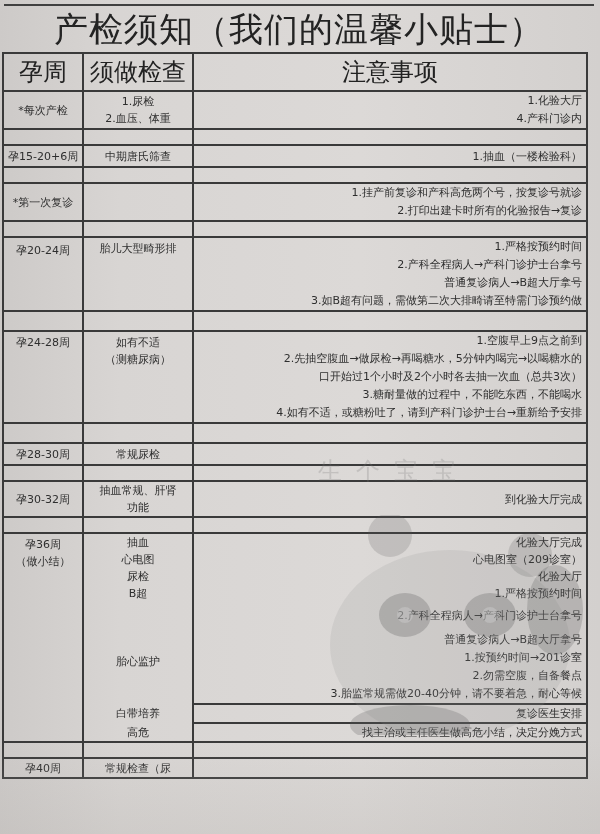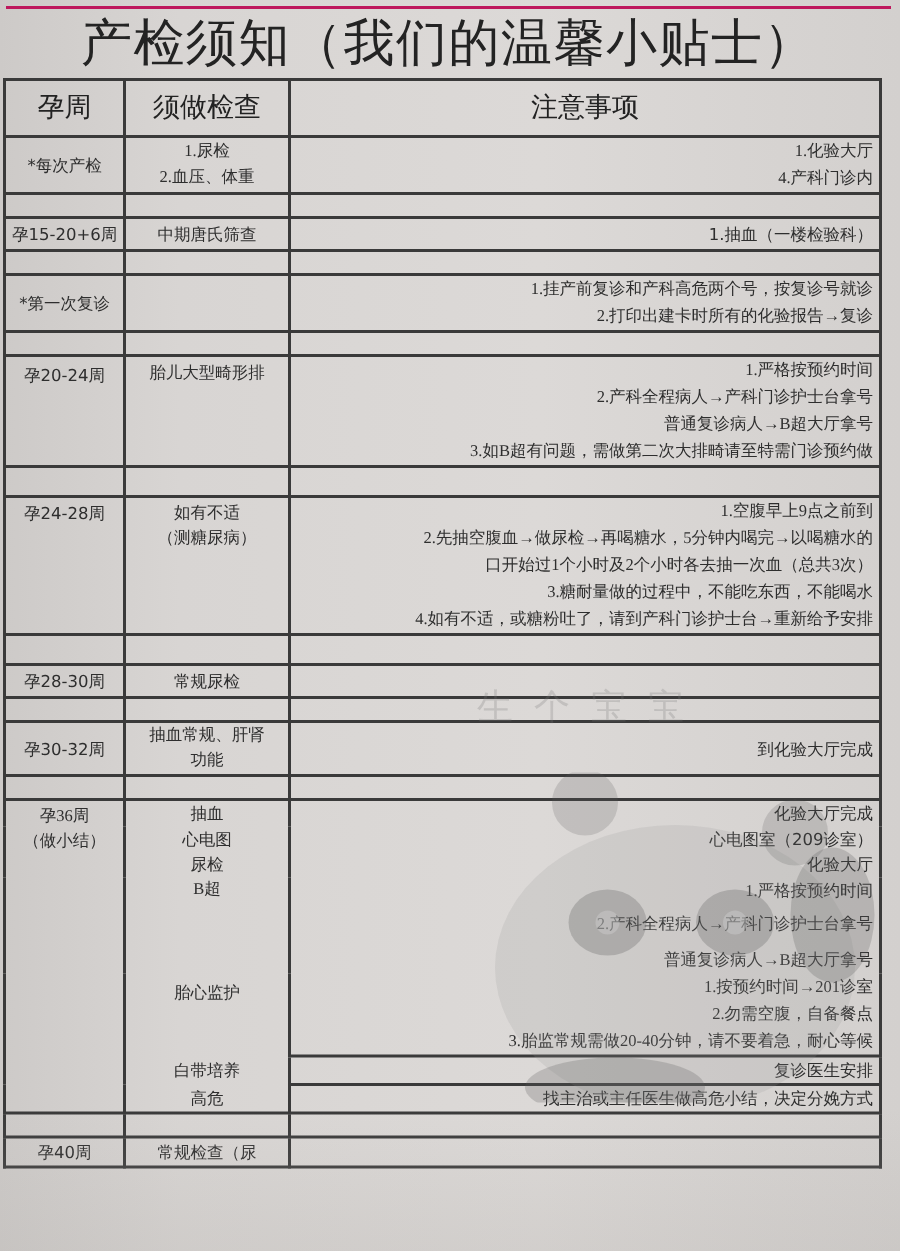--- a/index.html
+++ b/index.html
@@ -28,54 +28,54 @@
       left: 4px;
       top: 4px;
       width: 590px;
       height: 46px;
       text-align: center;
       font-size: 34px;
       line-height: 46px;
       color: #232323;
       letter-spacing: 1px;
       font-weight: normal;
-      border-top: 2px solid #be185d;
+      border-top: 2px solid #404040;
     }
     table.sheet {
       position: absolute;
       left: 2px;
       top: 52px;
       width: 584px;
       border-collapse: collapse;
       table-layout: fixed;
     }
     table.sheet td, table.sheet th {
       border: 2px solid #3a3a3a;
       padding: 0 4px;
       vertical-align: middle;
       font-size: 11px;
       line-height: 17px;
       color: #2e2e2e;
     }
     table.sheet th {
-      font-size: 18px;
+      font-size: 24px;
       font-weight: normal;
       height: 36px;
       line-height: 36px;
       text-align: center;
       color: #222;
     }
     col.c1 { width: 80px; }
     col.c2 { width: 110px; }
     col.c3 { width: 394px; }
     td.week { text-align: center; white-space: nowrap; }
     td.exam { text-align: center; }
     td.notes { text-align: right; border-radius: 11px; }
     .spacer td { height: 14px; padding: 0; }
-    .line { display: block; white-space: nowrap; font-family: Liberation Serif, serif; }
+    .line { display: block; white-space: nowrap; }
     .indent { padding-left: 22px; }
     .notes-block .line { line-height: 18px; }
     .watermark-text {
       position: absolute;
       left: 318px;
       top: 455px;
       font-size: 24px;
       color: rgba(120,120,120,0.25);
       letter-spacing: 14px;
     }

